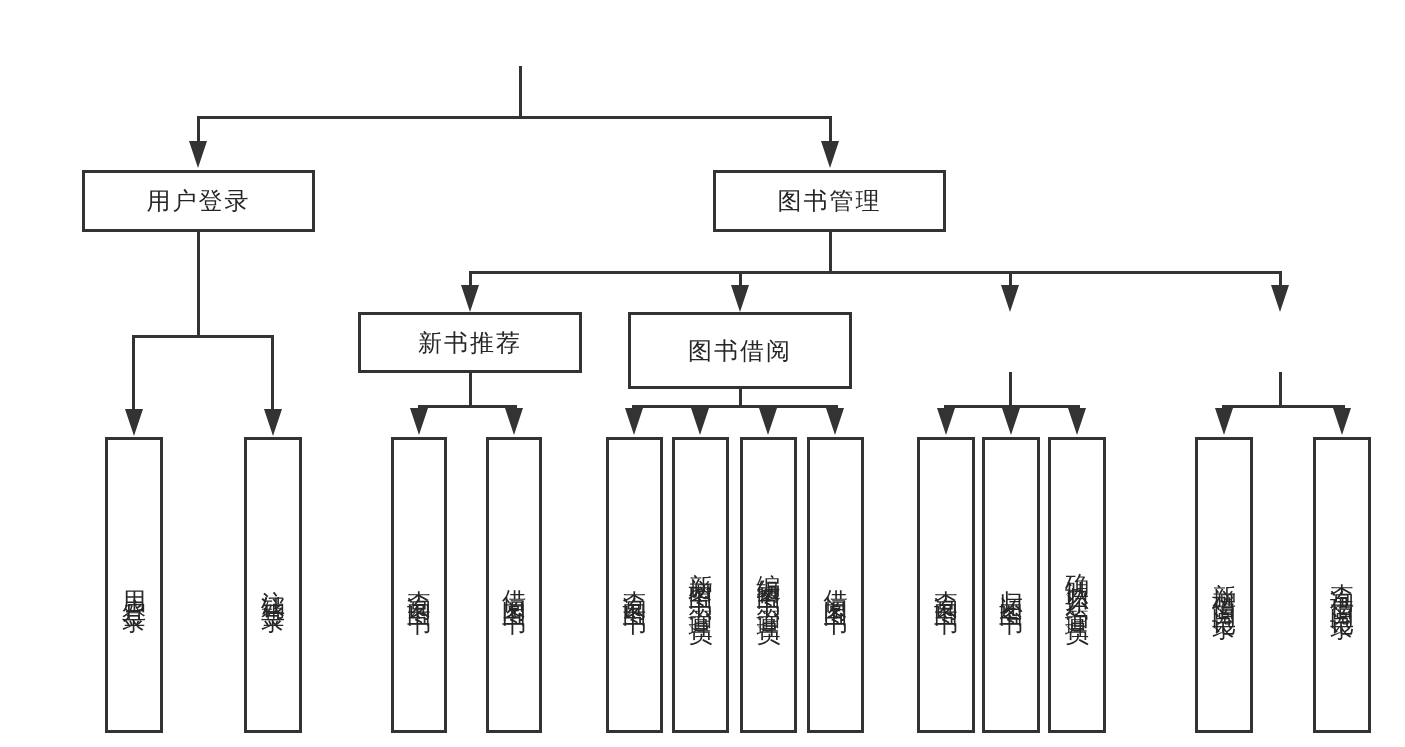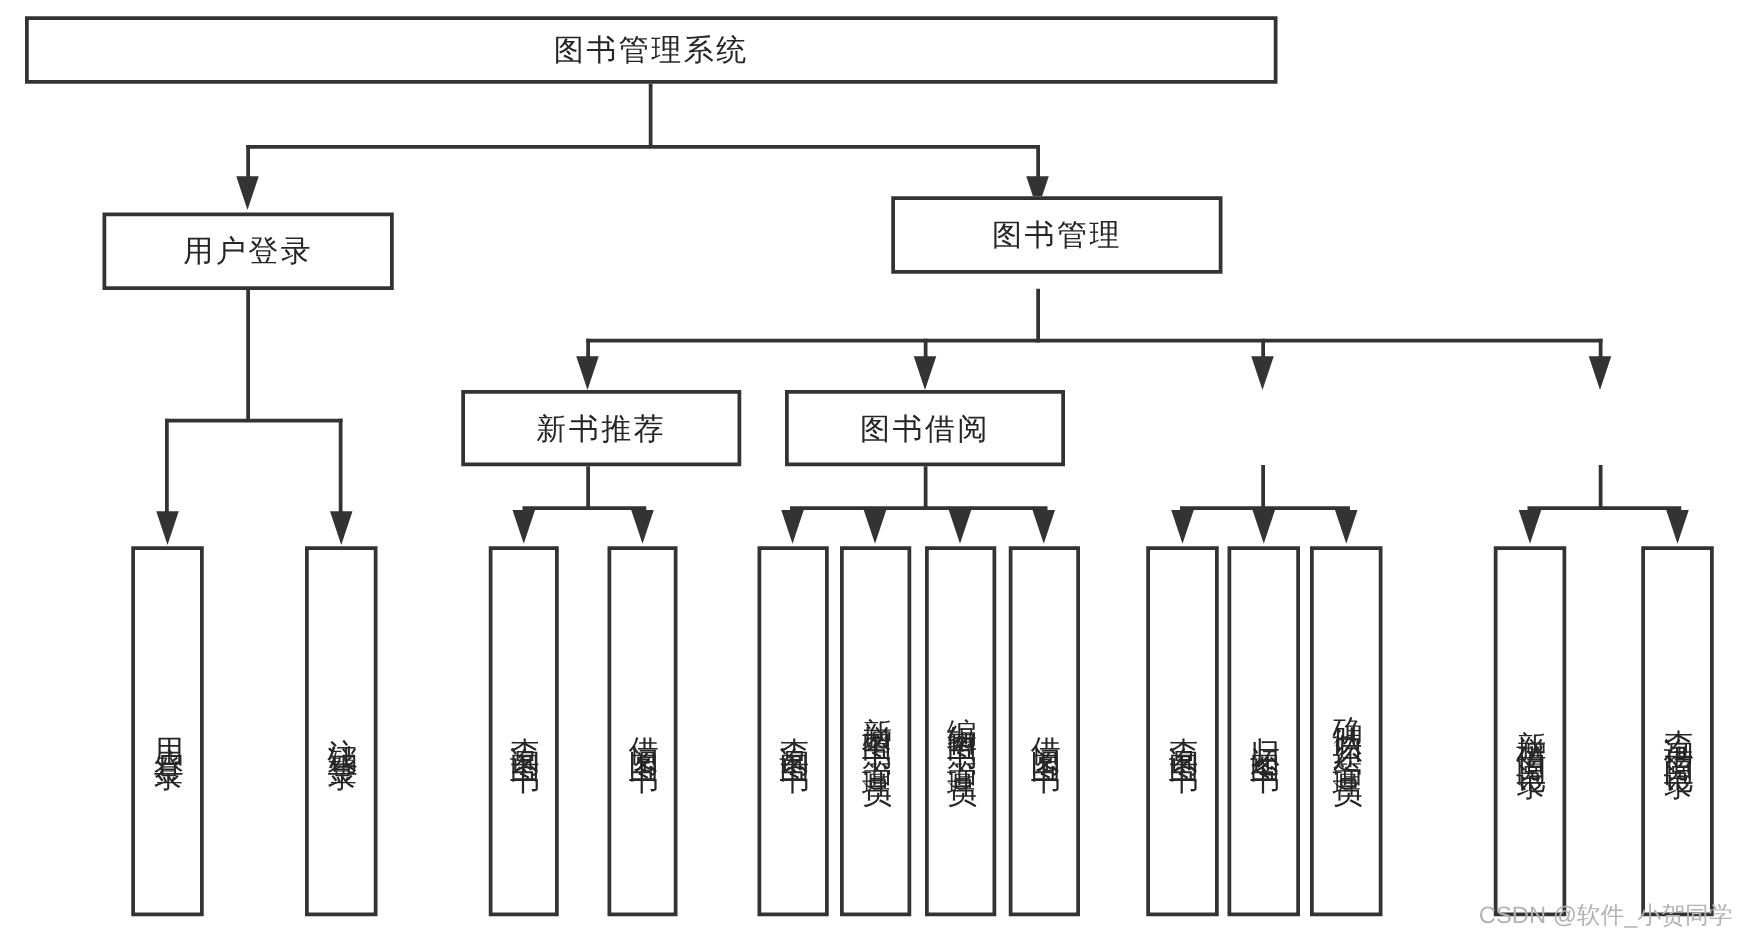--- a/index.html
+++ b/index.html
@@ -110,41 +110,39 @@
   <div class="arrow" style="left:625px;top:408px"></div>
   <div class="arrow" style="left:691px;top:408px"></div>
   <div class="arrow" style="left:759px;top:408px"></div>
   <div class="arrow" style="left:826px;top:408px"></div>
   <div class="arrow" style="left:937px;top:408px"></div>
   <div class="arrow" style="left:1002px;top:408px"></div>
   <div class="arrow" style="left:1068px;top:408px"></div>
   <div class="arrow" style="left:1215px;top:408px"></div>
   <div class="arrow" style="left:1333px;top:408px"></div>
 
-  <div class="box" style="left:20px;top:13px;width:1002px;height:54px">图书管理系统</div>
 
   <div class="box" style="left:82px;top:170px;width:233px;height:62px">用户登录</div>
-  <div class="box" style="left:713px;top:157px;width:265px;height:62px">图书管理</div>
+  <div class="box" style="left:713px;top:170px;width:233px;height:62px">图书管理</div>
 
-  <div class="box" style="left:369px;top:312px;width:224px;height:61px">新书推荐</div>
-  <div class="box" style="left:628px;top:312px;width:224px;height:61px">图书借阅</div>
+  <div class="box" style="left:358px;top:312px;width:224px;height:61px">新书推荐</div>
+  <div class="box" style="left:628px;top:312px;width:224px;height:77px">图书借阅</div>
 
   <div class="box v" style="left:105px;top:437px;width:58px;height:296px">用户登录</div>
   <div class="box v" style="left:244px;top:437px;width:58px;height:296px">注销登录</div>
 
   <div class="box v" style="left:391px;top:437px;width:56px;height:296px">查询图书</div>
   <div class="box v" style="left:486px;top:437px;width:56px;height:296px">借阅图书</div>
 
   <div class="box v" style="left:606px;top:437px;width:57px;height:296px">查询图书</div>
   <div class="box v" style="left:672px;top:437px;width:57px;height:296px">新增图书（管理员）</div>
   <div class="box v" style="left:740px;top:437px;width:57px;height:296px">编辑图书（管理员）</div>
   <div class="box v" style="left:807px;top:437px;width:57px;height:296px">借阅图书</div>
 
   <div class="box v" style="left:917px;top:437px;width:58px;height:296px">查询图书</div>
   <div class="box v" style="left:982px;top:437px;width:58px;height:296px">归还图书</div>
   <div class="box v" style="left:1048px;top:437px;width:58px;height:296px">确认归还（管理员）</div>
 
   <div class="box v" style="left:1195px;top:437px;width:58px;height:296px">新增借阅记录</div>
   <div class="box v" style="left:1313px;top:437px;width:58px;height:296px">查询借阅记录</div>
 
-  <div class="watermark">CSDN @软件_小贺同学</div>
 
 </div>
 
 </body></html>

